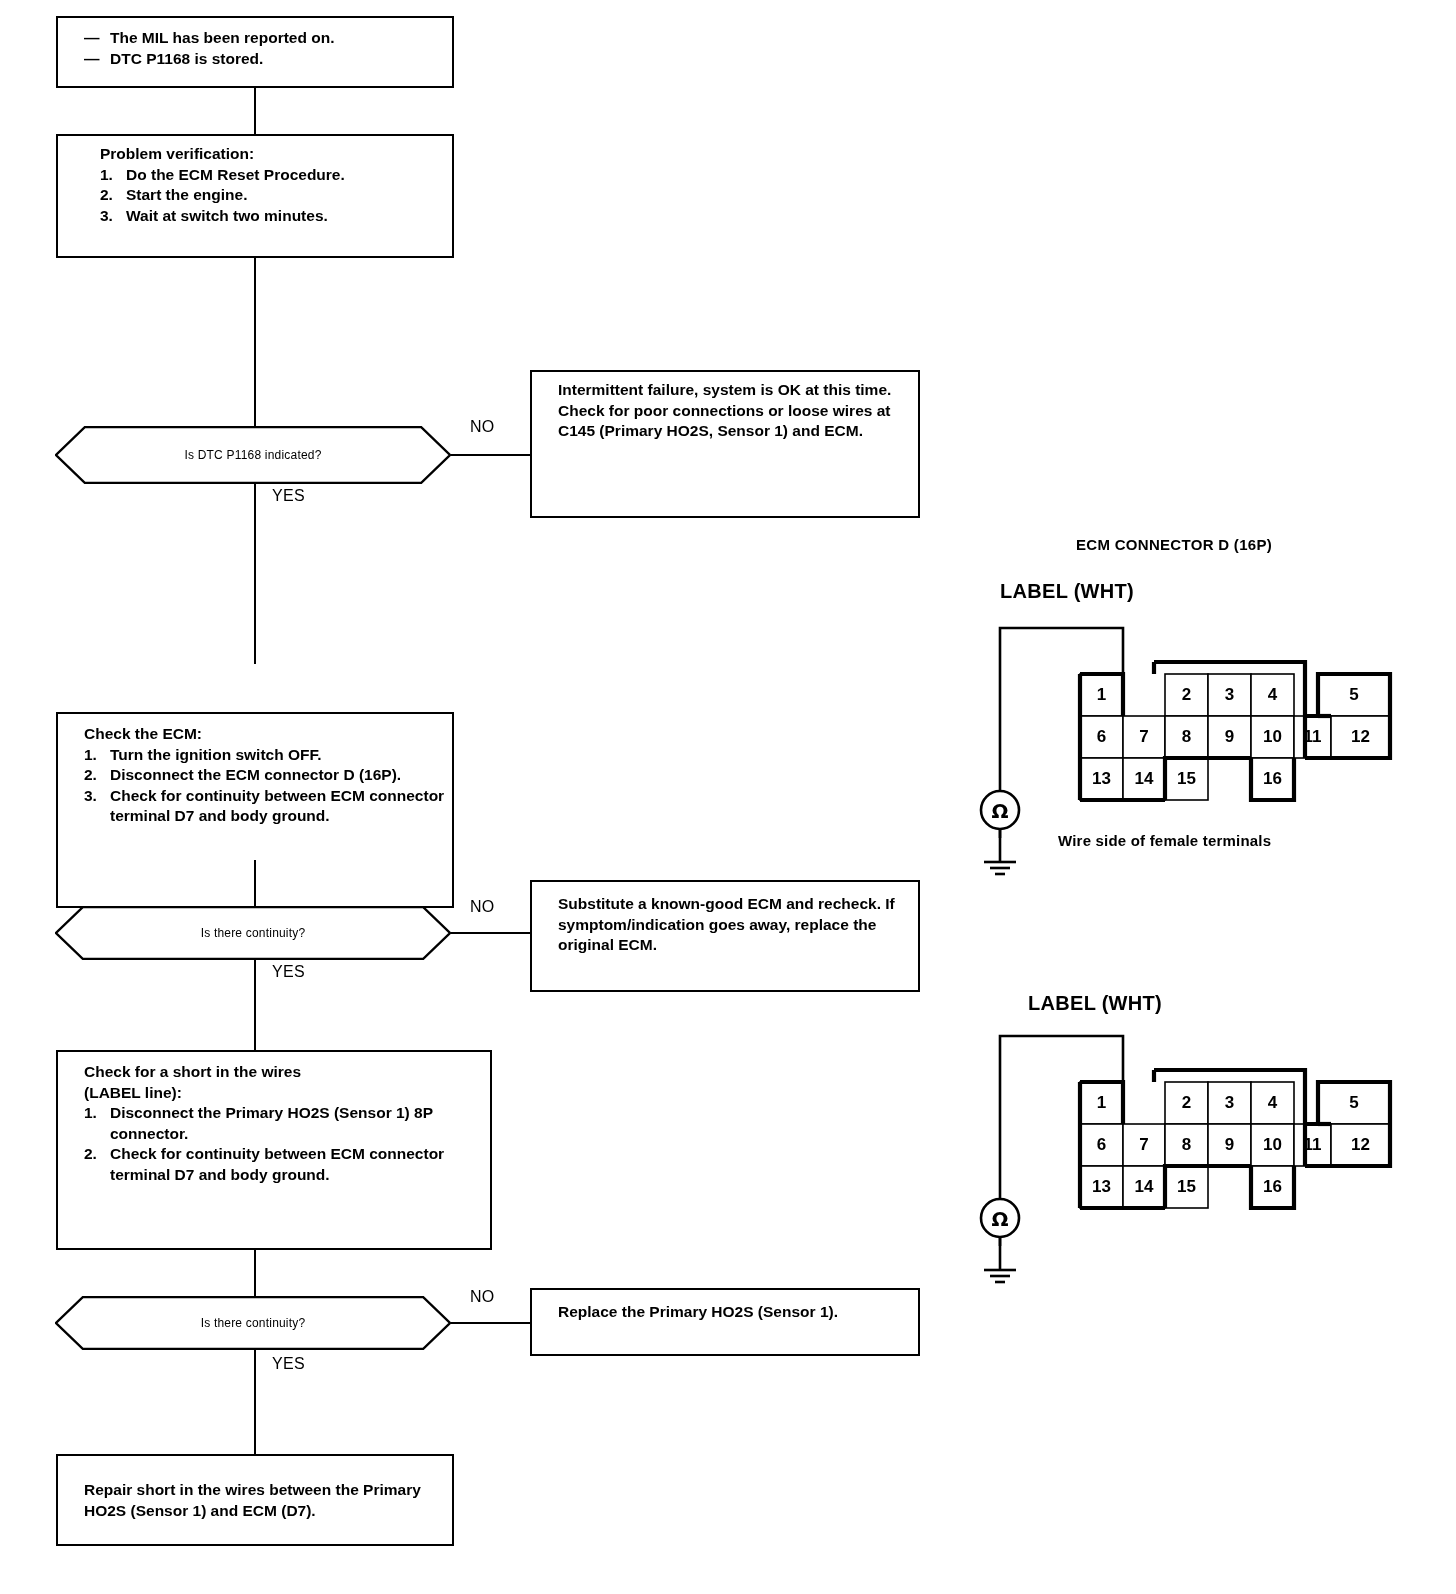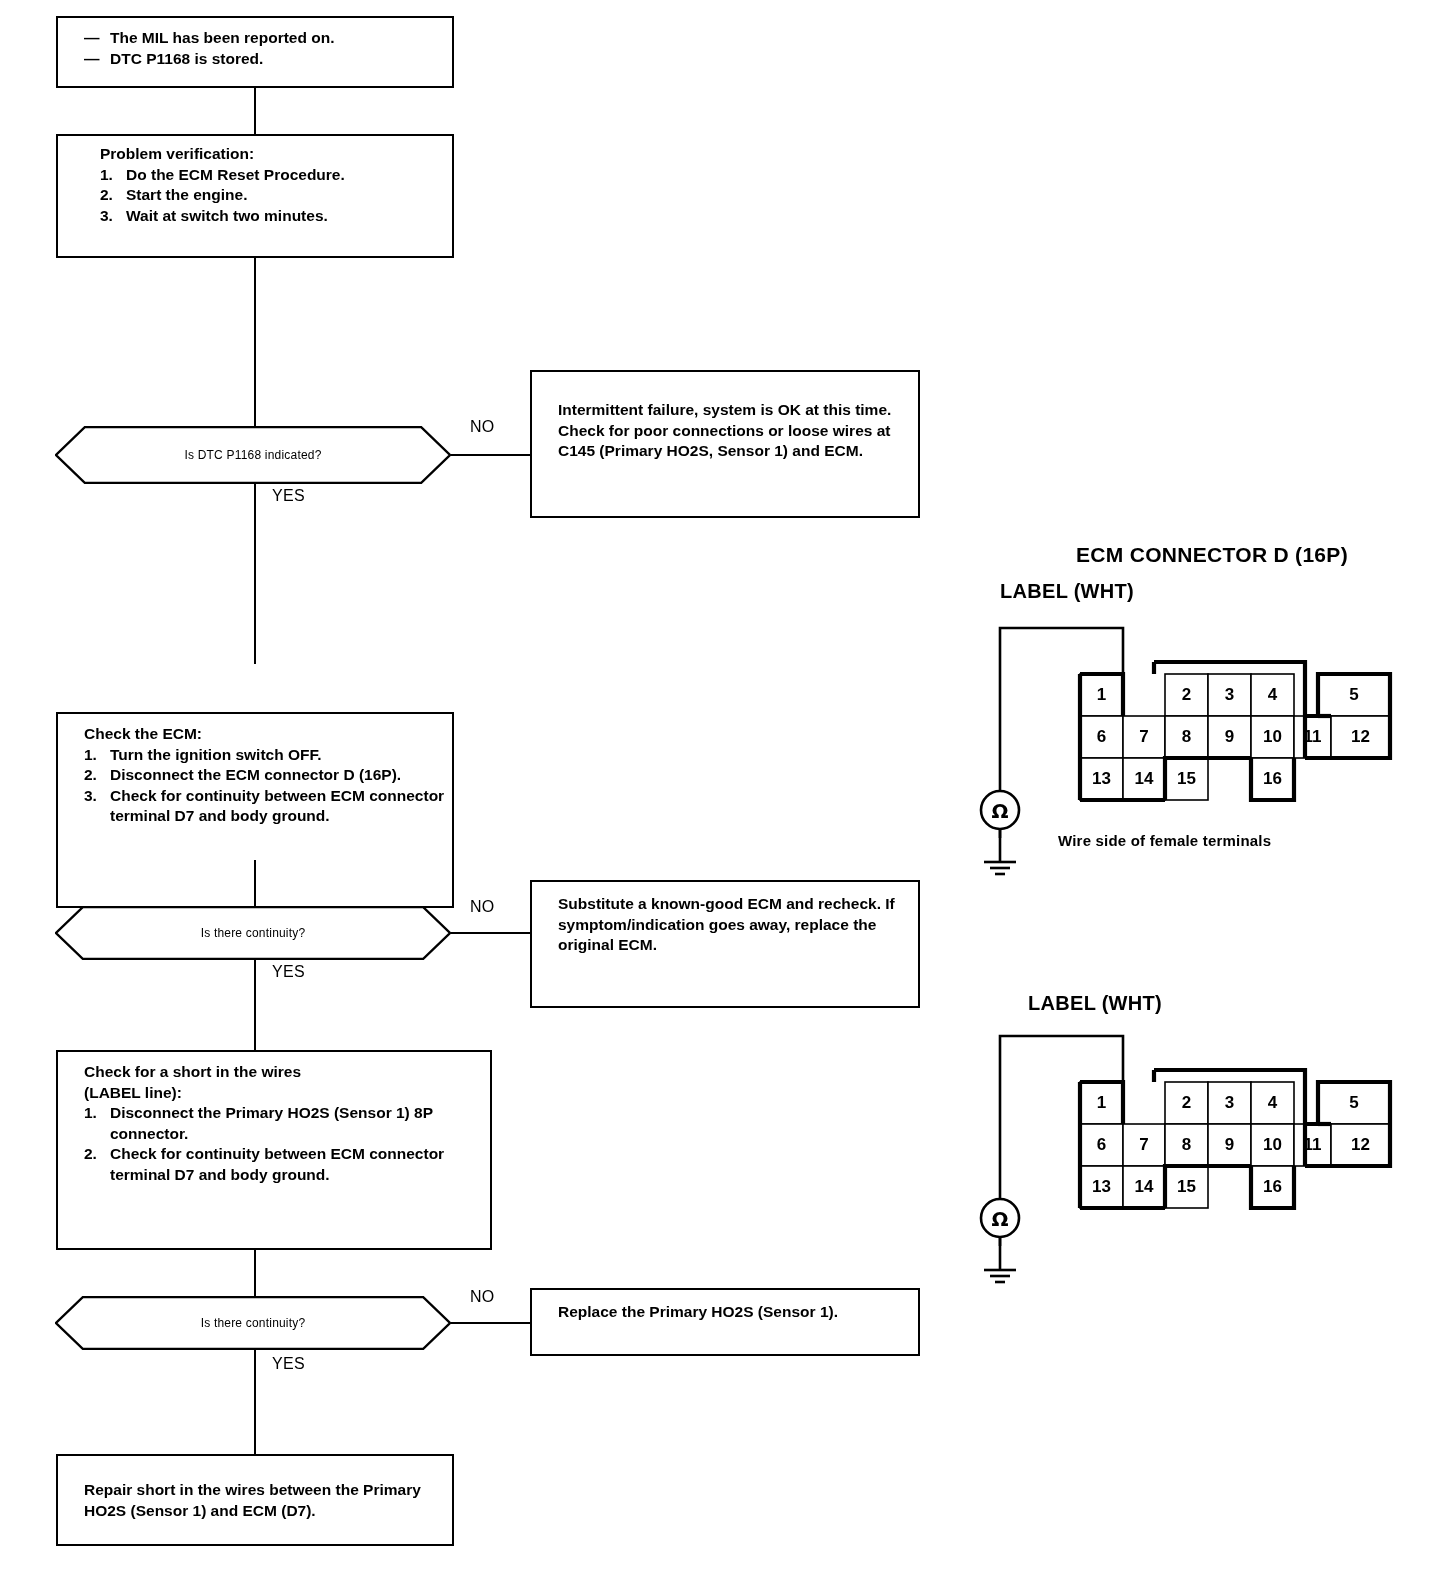--- a/index.html
+++ b/index.html
@@ -78,24 +78,23 @@
     position:absolute;
     font-size:16px;
     font-weight:normal;
     color:#000;
     letter-spacing:.3px;
   }
 
   
   .conn-title{
     position:absolute;
-    font-size:21px;
+    font-size:15px;
     font-weight:bold;
     letter-spacing:.3px;
-    margin-top:7px;
   }
   .conn-sub{
     position:absolute;
     font-size:20px;
     font-weight:bold;
     letter-spacing:.3px;
   }
   .conn-caption{
     position:absolute;
     font-size:15px;
@@ -163,21 +162,21 @@
     </svg>
     <span class="hexlabel">Is DTC P1168 indicated?</span>
   </div>
 
   <div class="hline" style="left:451px; top:454px; width:79px;"></div>
   <div class="branch-label" style="left:470px; top:418px;">NO</div>
 
   <div class="vline" style="left:254px; top:484px; height:180px;"></div>
   <div class="branch-label" style="left:272px; top:487px;">YES</div>
 
-  <div class="fbox" style="left:530px; top:370px; width:390px; height:148px; padding:28px 14px 12px 26px;">
+  <div class="fbox" style="left:530px; top:370px; width:390px; height:148px; padding:8px 14px 12px 26px;">
     <div>Intermittent failure, system is OK at this time. Check for poor connections or loose wires at C145 (Primary HO2S, Sensor 1) and ECM.</div>
   </div>
 
   <div class="fbox stepbox" style="left:56px; top:664px; width:398px; height:196px; padding:10px 1px 10px 26px;margin-top:48px;">
     <div class="heading">Check the ECM:</div>
     <div class="dash-row">
       <span class="num">1.</span>
       <span class="txt steptext">Turn the ignition switch OFF.</span>
     </div>
     <div class="dash-row">
@@ -198,21 +197,21 @@
     </svg>
     <span class="hexlabel">Is there continuity?</span>
   </div>
 
   <div class="hline" style="left:451px; top:932px; width:79px;"></div>
   <div class="branch-label" style="left:470px; top:898px;">NO</div>
 
   <div class="vline" style="left:254px; top:960px; height:90px;"></div>
   <div class="branch-label" style="left:272px; top:963px;">YES</div>
 
-  <div class="fbox" style="left:530px; top:880px; width:390px; height:128px; padding:12px 14px 12px 26px;">
+  <div class="fbox" style="left:530px; top:880px; width:390px; height:112px; padding:12px 14px 12px 26px;">
     <div>Substitute a known-good ECM and recheck. If symptom/indication goes away, replace the original ECM.</div>
   </div>
 
   <div class="fbox stepbox" style="left:56px; top:1050px; width:436px; height:200px; padding:10px 10px 10px 26px;">
     <div class="heading">Check for a short in the wires</div>
     <div class="heading">(LABEL line):</div>
     <div class="dash-row">
       <span class="num">1.</span>
       <span class="txt steptext">Disconnect the Primary HO2S (Sensor 1) 8P connector.</span>
     </div>

